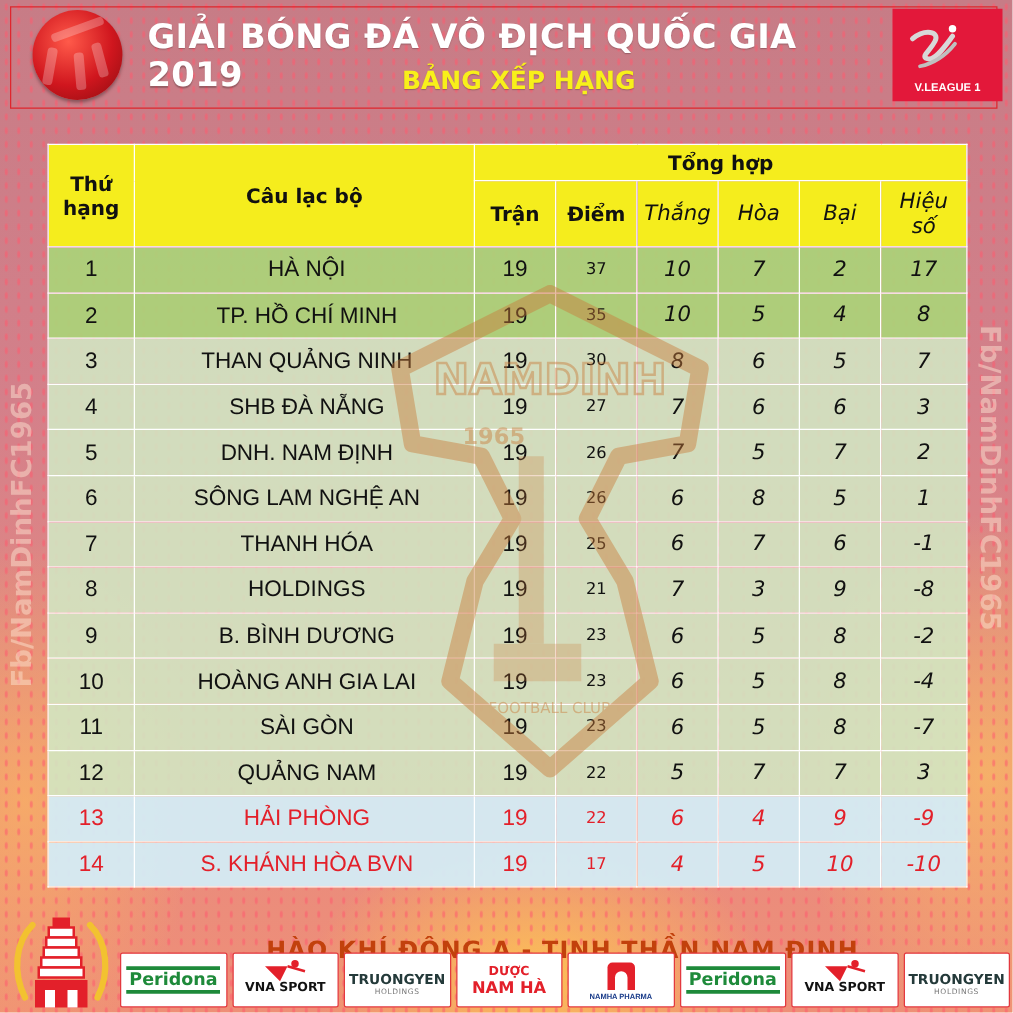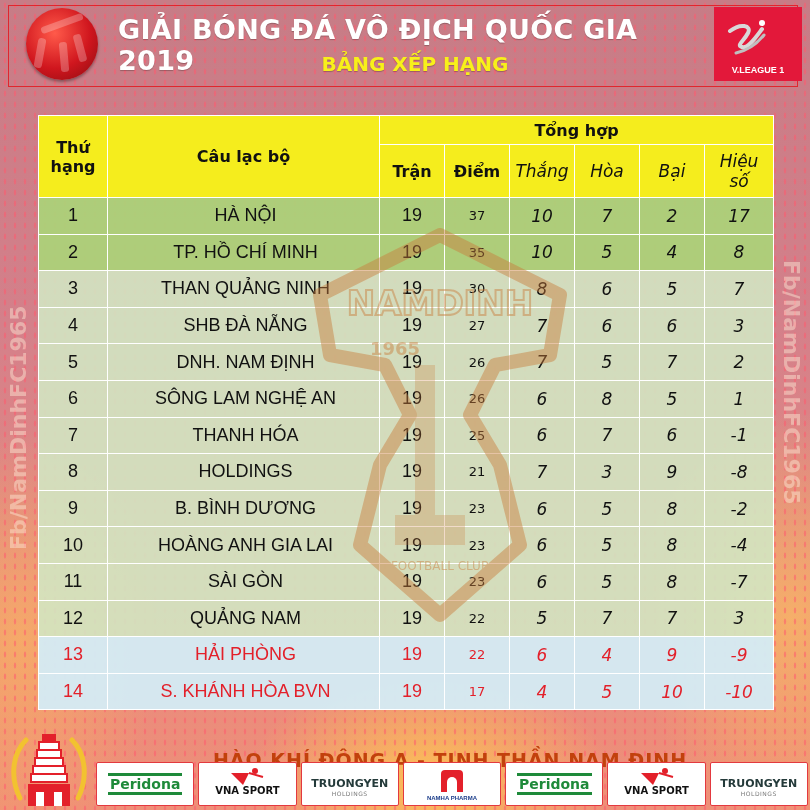--- a/index.html
+++ b/index.html
@@ -363,20 +363,26 @@
         <circle cx="26" cy="4" r="3" fill="#e3202a"></circle>
         <path d="M20 6 L34 10" stroke="#e3202a" stroke-width="2"></path>
     </svg>
     <span class="sp-vna">VNA SPORT</span>
   </div>
   <div class="sponsor">
     <span class="sp-truong">TRUONGYEN</span>
     <span class="sp-truong-sub">HOLDINGS</span>
   </div>
   <div class="sponsor">
+    <div class="sp-duoc">
+      <div class="a">DƯỢC</div>
+      <div class="b">NAM HÀ</div>
+    </div>
+  </div>
+  <div class="sponsor">
     <div class="sp-namha-mark"></div>
     <span class="sp-namha-text">NAMHA PHARMA</span>
   </div>
   <div class="sponsor">
     <span class="sp-peridona">Peridona</span>
   </div>
   <div class="sponsor">
     <svg class="sp-vna-mark" viewBox="0 0 36 18">
       <path d="M2 6 L20 6 L14 18 Z" fill="#e3202a"></path>
         <circle cx="26" cy="4" r="3" fill="#e3202a"></circle>

